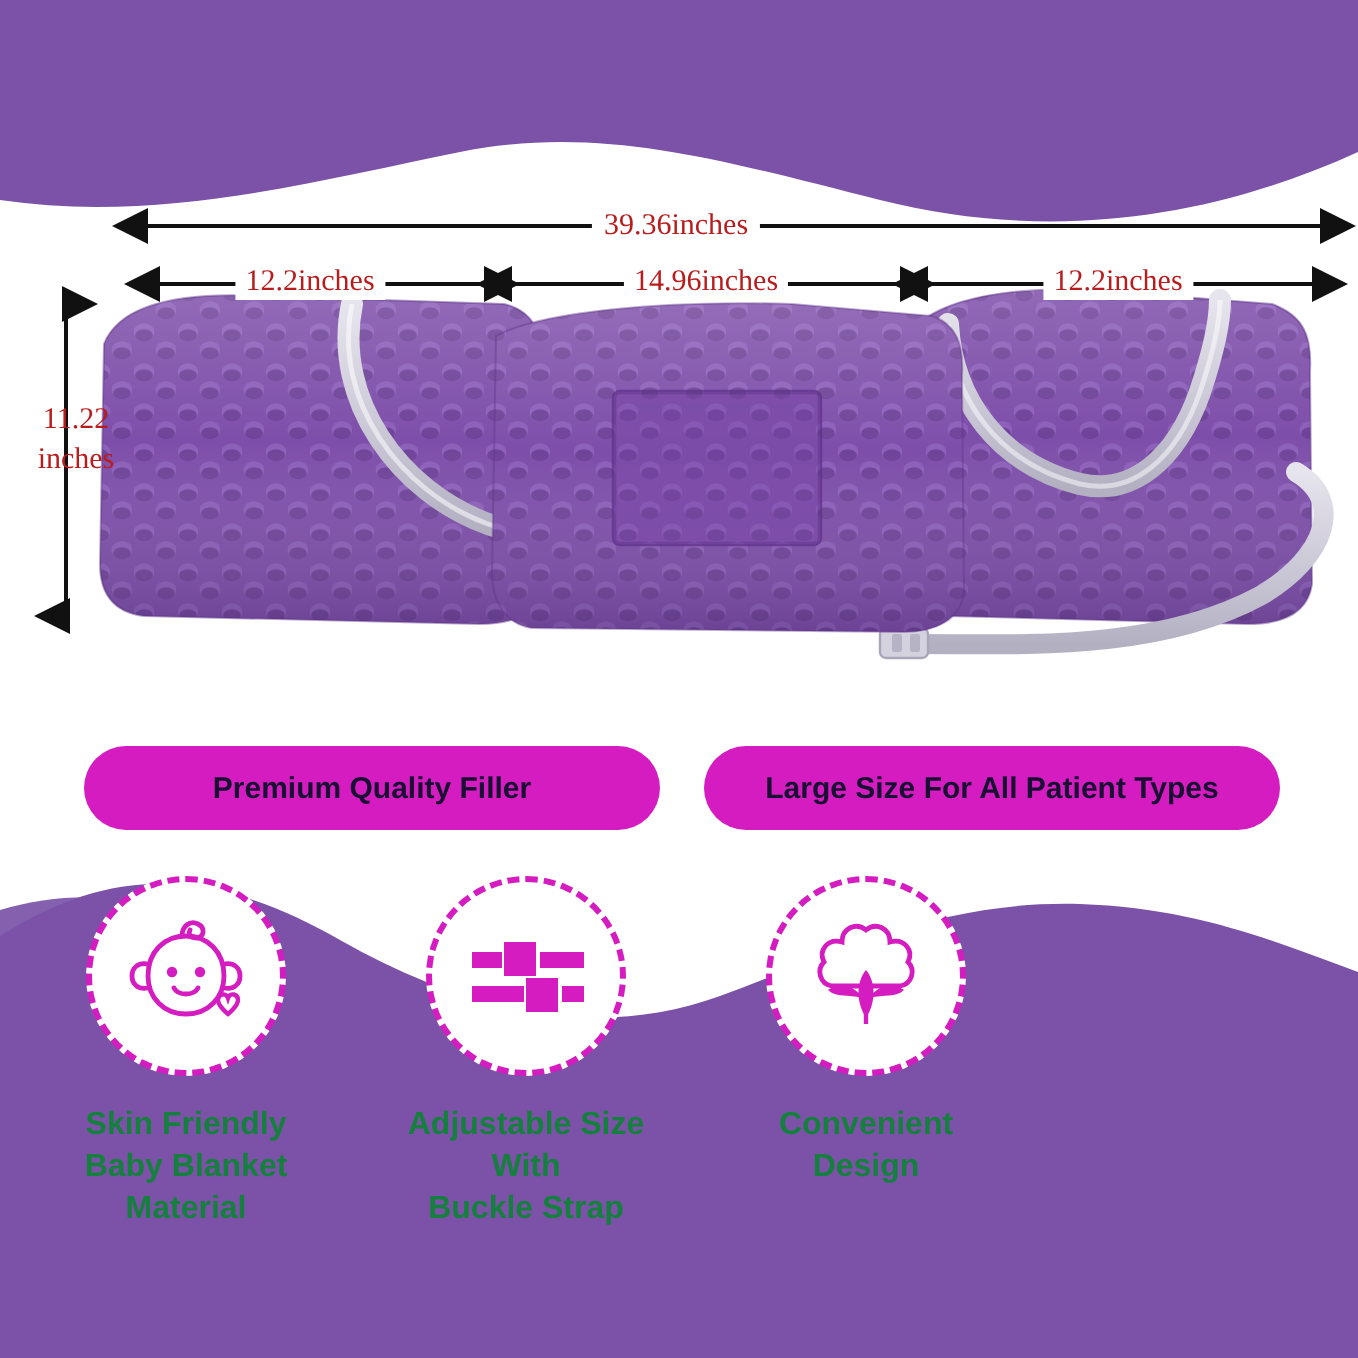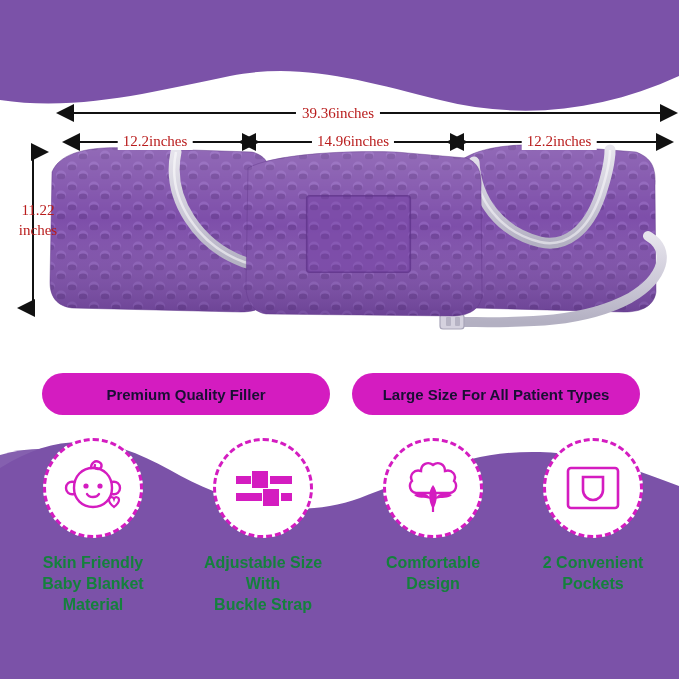--- a/index.html
+++ b/index.html
@@ -261,30 +261,18 @@
                    L16,38 C10,37 8,30 12,26 C9,20 14,14 21,16 C21,9 28,6 33,10 Z"></path>
         </g>
         <g fill="#d41cc0">
           <path d="M33,30 C38,36 38,46 33,54 C28,46 28,36 33,30 Z"></path>
           <path d="M31,44 C24,42 18,44 14,40 C20,36 28,38 31,44 Z"></path>
           <path d="M35,44 C42,42 48,44 52,40 C46,36 38,38 35,44 Z"></path>
         </g>
         <path d="M33,44 L33,57" stroke="#d41cc0" stroke-width="2.2" fill="none"></path>
       </svg>
     </div>
-    <div class="feature-caption">Comfortable
+    <div class="feature-caption">Convenient
 Design</div>
   </div>
 
-  <div class="feature" id="feature-3">
-    <div class="feature-circle">
-      <svg width="66" height="66" viewBox="0 0 66 66">
-        <g fill="none" stroke="#d41cc0" stroke-width="2.6">
-          <rect x="8" y="13" width="50" height="40" rx="3"></rect>
-          <path d="M23,22 L43,22 L43,35 C43,41 38,45 33,45 C28,45 23,41 23,35 Z"></path>
-        </g>
-      </svg>
-    </div>
-    <div class="feature-caption">2 Convenient
-Pockets</div>
-  </div>
 
 </div>
 
 </body></html>

